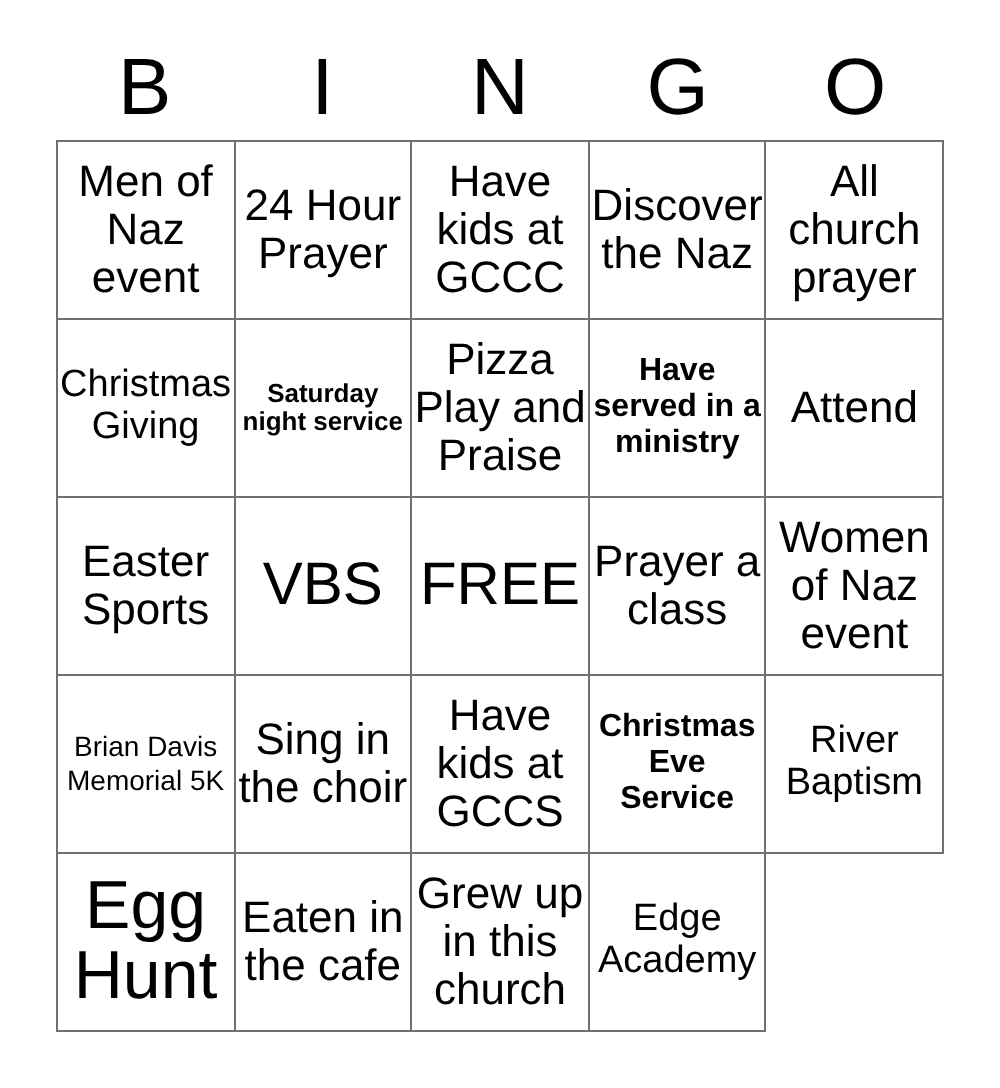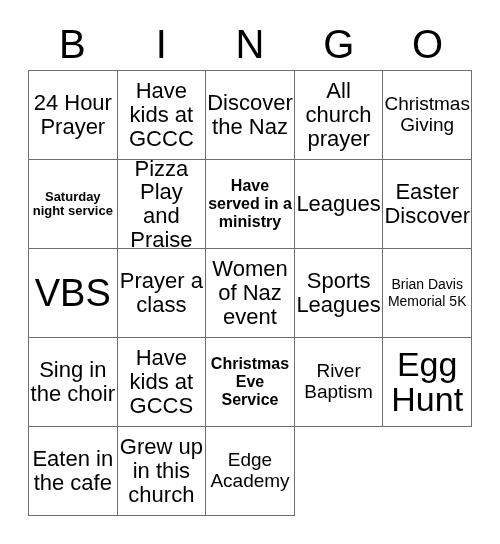--- a/index.html
+++ b/index.html
@@ -67,40 +67,43 @@
   }
   .cell .cell-text {
     display: block;
     width: 100%;
     line-height: 1.06;
     word-break: normal;
     white-space: pre-line;
   }
   
   .sz-xl  .cell-text { font-size: 34px; line-height: 1.02; }
-  .sz-lg  .cell-text { font-size: 38px; line-height: 1.02; }
+  .sz-lg  .cell-text { font-size: 30px; line-height: 1.02; }
   .sz-md  .cell-text { font-size: 22px; line-height: 1.08; }
   .sz-sm  .cell-text { font-size: 19px; line-height: 1.1; }
   .sz-xs  .cell-text { font-size: 16px; line-height: 1.14; font-weight: bold; }
   .sz-xxs .cell-text { font-size: 14px; line-height: 1.18; }
 </style>
 </head>
 <body>
 
 <div id="card">
 
   <div id="bingo-header">
       <div class="hdr-letter">B</div>
       <div class="hdr-letter">I</div>
       <div class="hdr-letter">N</div>
       <div class="hdr-letter">G</div>
       <div class="hdr-letter">O</div>
     </div>
 
   <div id="bingo-grid">
+      <div class="cell sz-md">
+        <span class="cell-text">Men of Naz event</span>
+      </div>
       <div class="cell sz-md">
         <span class="cell-text">24 Hour Prayer</span>
       </div>
       <div class="cell sz-md">
         <span class="cell-text">Have kids at GCCC</span>
       </div>
       <div class="cell sz-md">
         <span class="cell-text">Discover the Naz</span>
       </div>
       <div class="cell sz-md">
@@ -112,36 +115,36 @@
       <div class="cell sz-md">
         <span class="cell-text" style="font-size: 13px; font-weight: bold;">Saturday night service</span>
       </div>
       <div class="cell sz-md">
         <span class="cell-text">Pizza Play and Praise</span>
       </div>
       <div class="cell sz-xs">
         <span class="cell-text">Have served in a ministry</span>
       </div>
       <div class="cell sz-md">
-        <span class="cell-text">Leagues</span>
+        <span class="cell-text">Attend</span>
       </div>
       <div class="cell sz-md">
-        <span class="cell-text">Easter Discover</span>
+        <span class="cell-text">Easter Sports</span>
       </div>
       <div class="cell sz-lg">
         <span class="cell-text">VBS</span>
+      </div>
+      <div class="cell sz-lg">
+        <span class="cell-text">FREE</span>
       </div>
       <div class="cell sz-md">
         <span class="cell-text">Prayer a class</span>
       </div>
       <div class="cell sz-md">
         <span class="cell-text">Women of Naz event</span>
-      </div>
-      <div class="cell sz-md">
-        <span class="cell-text">Sports Leagues</span>
       </div>
       <div class="cell sz-xxs">
         <span class="cell-text">Brian Davis Memorial 5K</span>
       </div>
       <div class="cell sz-md">
         <span class="cell-text">Sing in the choir</span>
       </div>
       <div class="cell sz-md">
         <span class="cell-text">Have kids at GCCS</span>
       </div>

